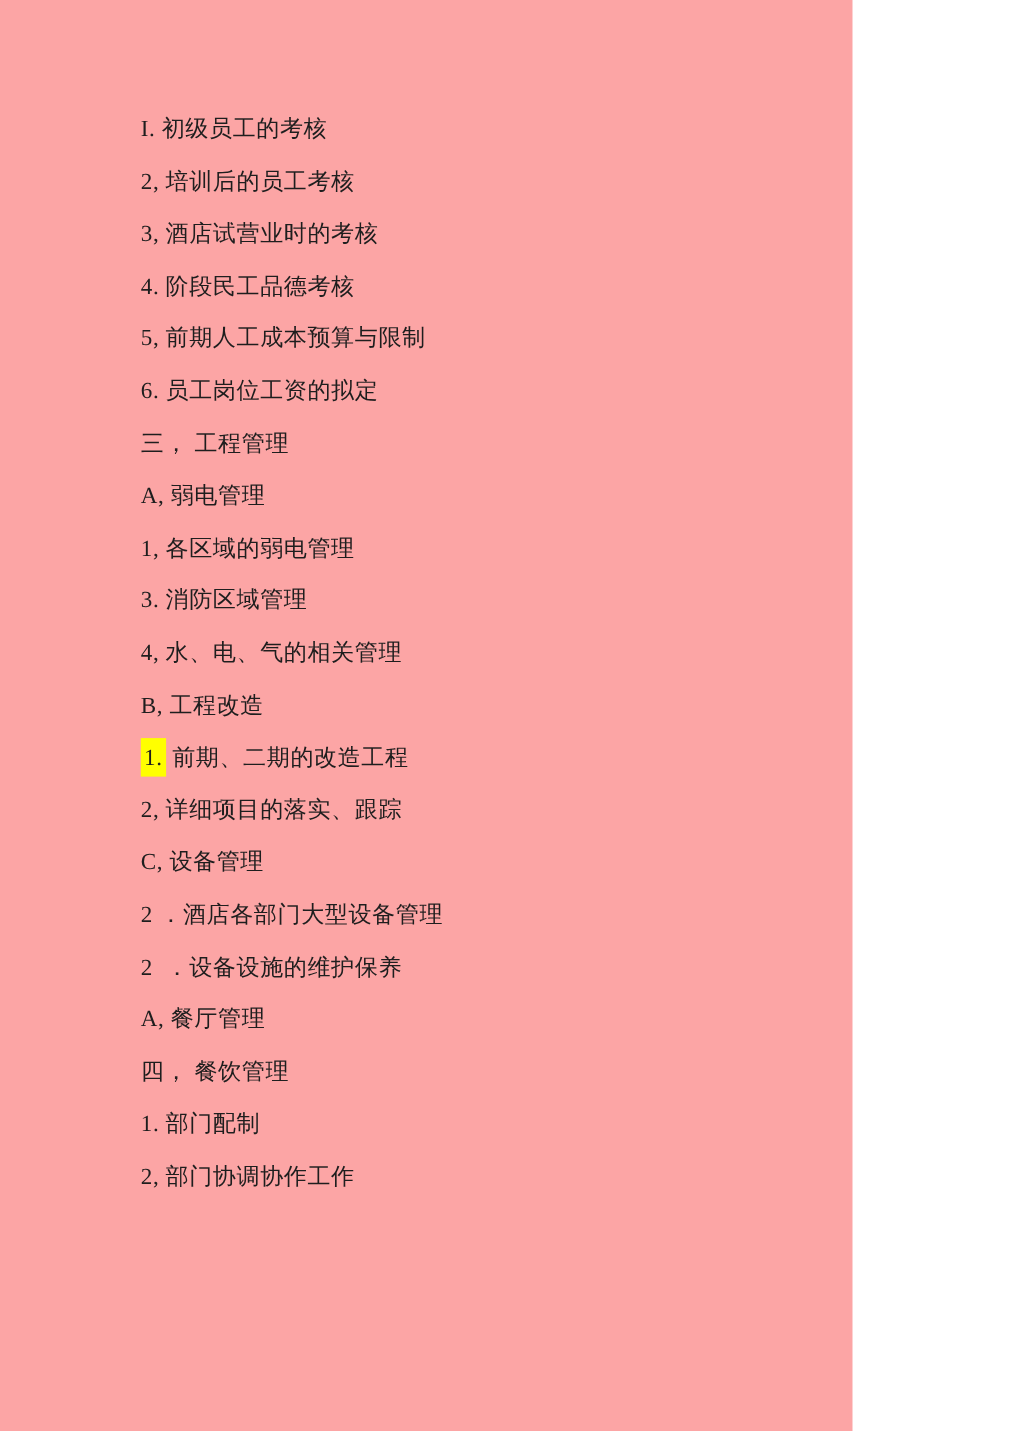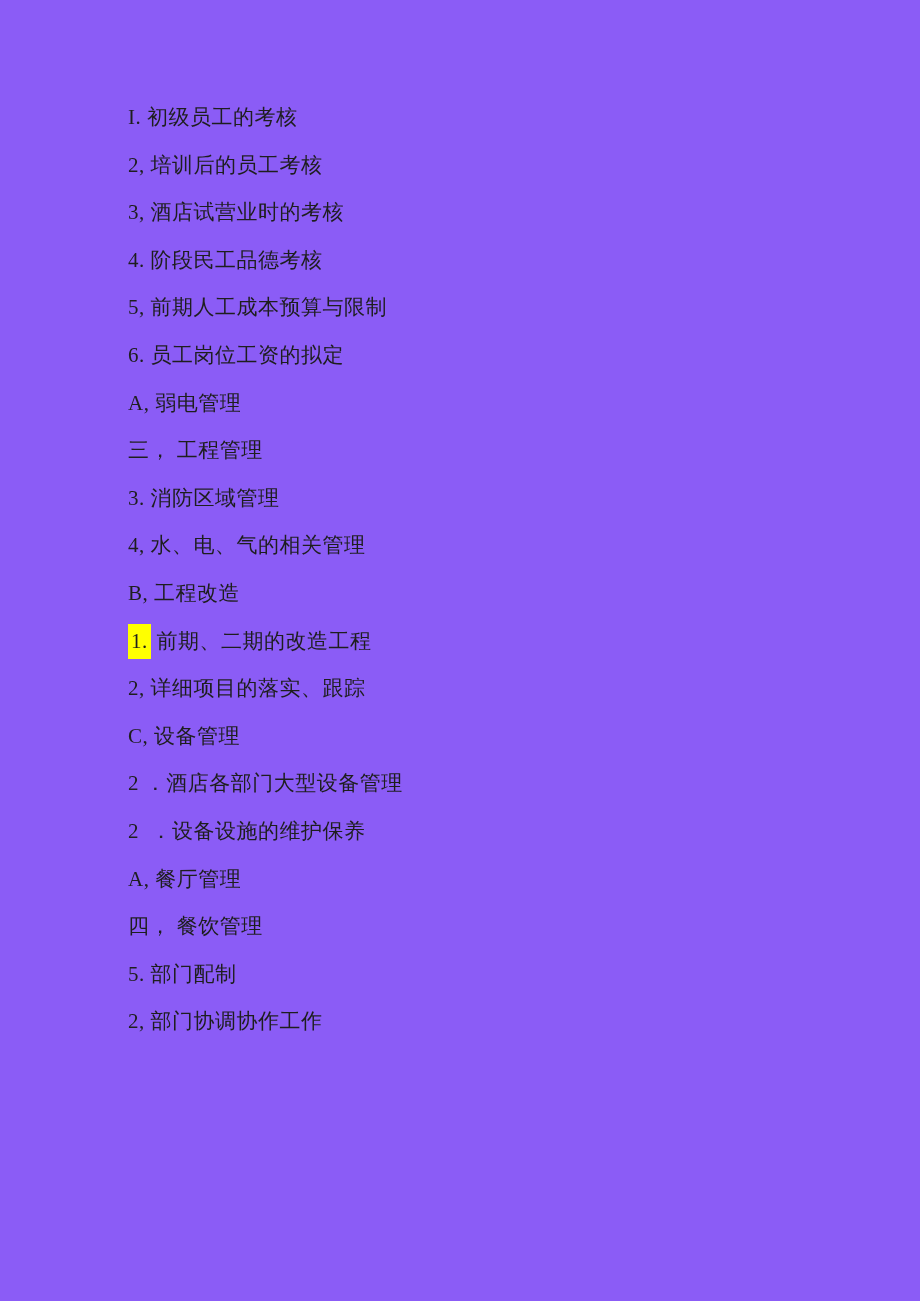--- a/index.html
+++ b/index.html
@@ -2,23 +2,23 @@
 <html><head>
 <meta charset="utf-8">
 <style>
   html, body {
     margin: 0;
     padding: 0;
     background: #ffffff;
   }
   .page {
     position: relative;
-    width: 920px;
+    width: 775px;
     height: 1301px;
-    background: #8b5cf6;
+    background: #fca5a5;
     overflow: hidden;
     font-family: "Liberation Serif", "DejaVu Serif", serif;
   }
   .content {
     position: absolute;
     top: 94px;
     left: 128px;
     right: 80px;
   }
   .doc-line {
@@ -39,28 +39,29 @@
 <body>
 
 <div class="page">
   <div class="content">
       <p class="doc-line">I. 初级员工的考核</p>
       <p class="doc-line">2, 培训后的员工考核</p>
       <p class="doc-line">3, 酒店试营业时的考核</p>
       <p class="doc-line">4. 阶段民工品德考核</p>
       <p class="doc-line">5, 前期人工成本预算与限制</p>
       <p class="doc-line">6. 员工岗位工资的拟定</p>
+      <p class="doc-line">三， 工程管理</p>
       <p class="doc-line">A, 弱电管理</p>
-      <p class="doc-line">三， 工程管理</p>
+      <p class="doc-line">1, 各区域的弱电管理</p>
       <p class="doc-line">3. 消防区域管理</p>
       <p class="doc-line">4, 水、电、气的相关管理</p>
       <p class="doc-line">B, 工程改造</p>
       <p class="doc-line"><mark style="background: rgb(255, 255, 0);">1.</mark> 前期、二期的改造工程</p>
       <p class="doc-line">2, 详细项目的落实、跟踪</p>
       <p class="doc-line">C, 设备管理</p>
       <p class="doc-line">2 ．酒店各部门大型设备管理</p>
       <p class="doc-line">2  ．设备设施的维护保养</p>
       <p class="doc-line">A, 餐厅管理</p>
       <p class="doc-line">四， 餐饮管理</p>
-      <p class="doc-line">5. 部门配制</p>
+      <p class="doc-line">1. 部门配制</p>
       <p class="doc-line">2, 部门协调协作工作</p>
     </div>
 </div>
 
 </body></html>

